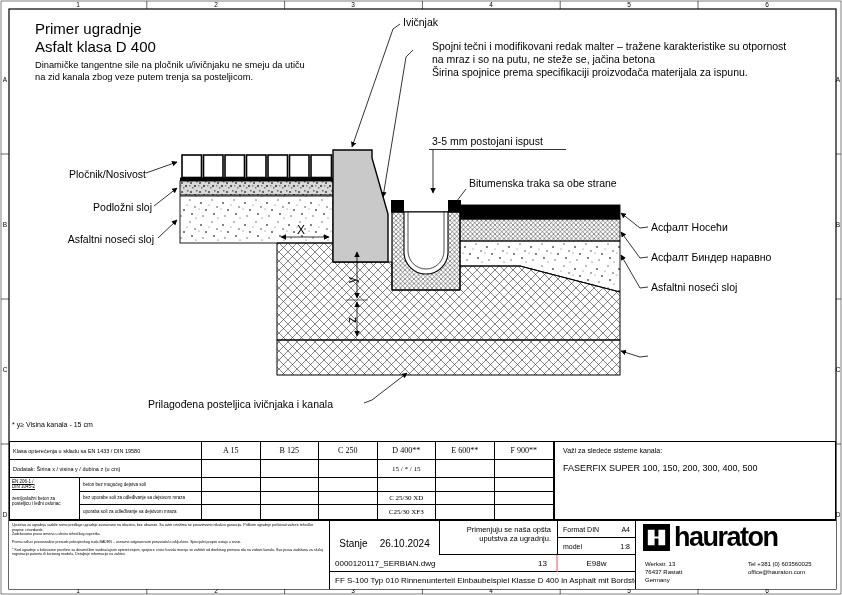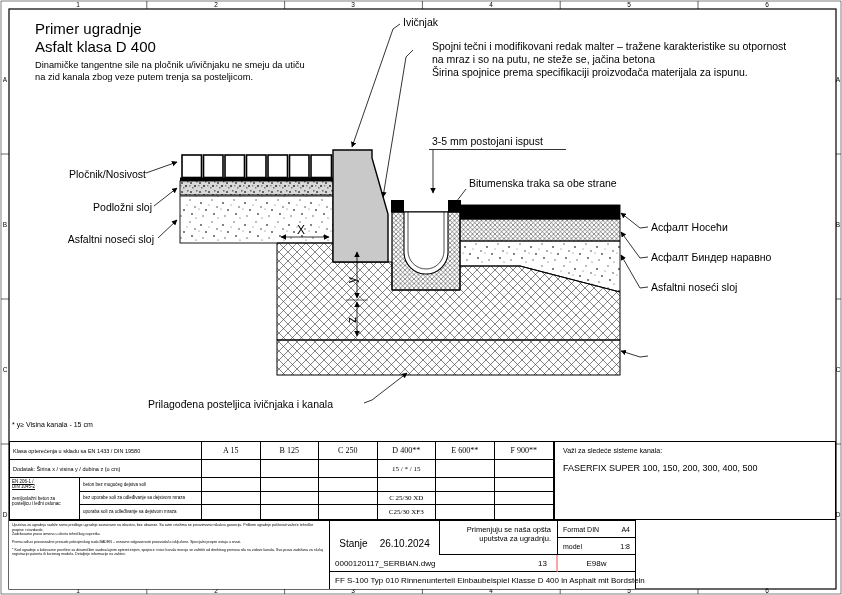--- a/index.html
+++ b/index.html
@@ -275,14 +275,28 @@
   </div>
 
   <div class="tb tb-file">
     <span>0000120117_SERBIAN.dwg</span>
     <span class="pg">13</span>
   </div>
   <div class="tb tb-code">E98w</div>
 
   <div class="tb tb-title">FF S-100 Typ 010 Rinnenunterteil Einbaubeispiel Klasse D 400 in Asphalt mit Bordstein</div>
 
+  <div class="tb tb-logo">
+    <div class="logo-row">
+      <svg width="27" height="27" viewBox="0 0 28 28">
+        <rect x="0" y="0" width="28" height="28" fill="#000"></rect>
+        <path d="M5 6 h7 v7 h4 v-7 h7 v16 h-7 v-7 h-4 v7 h-7 z" fill="#fff"></path>
+      </svg>
+      <span class="wordmark">hauraton</span>
+    </div>
+    <div class="addr pre">Werkstr. 13
+76437 Rastatt
+Germany</div>
+    <div class="contact pre">Tel +381 (0) 603560025
+office@hauraton.com</div>
+  </div>
 
 </div>
 
 </body></html>

